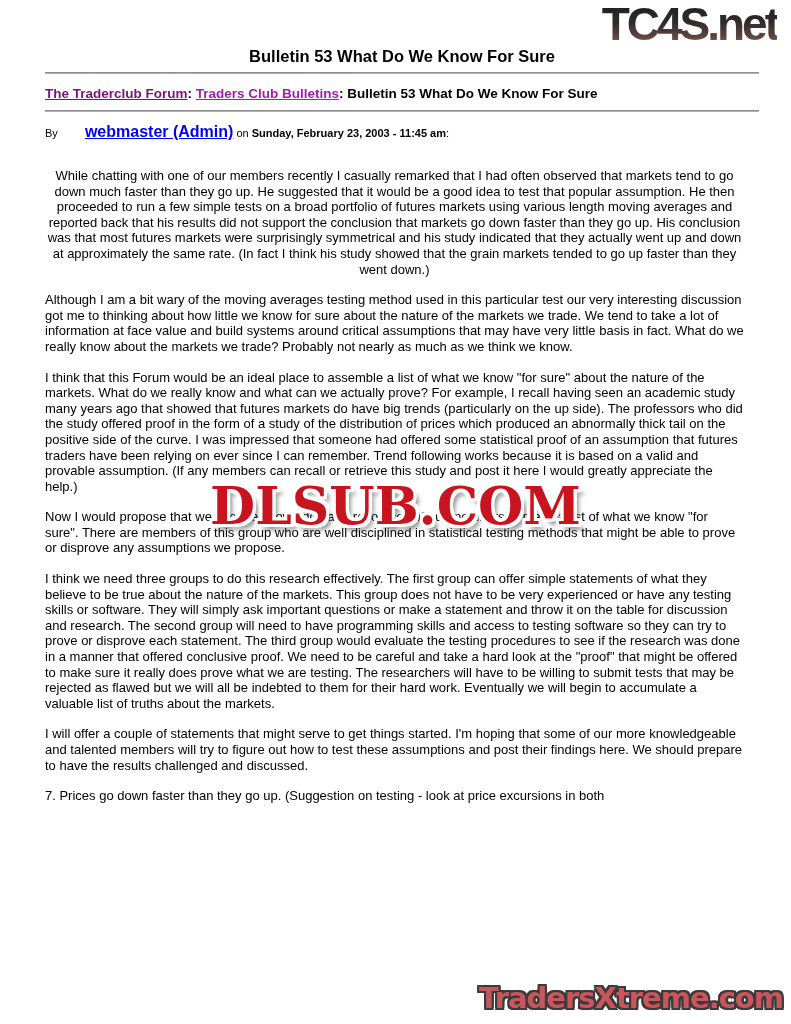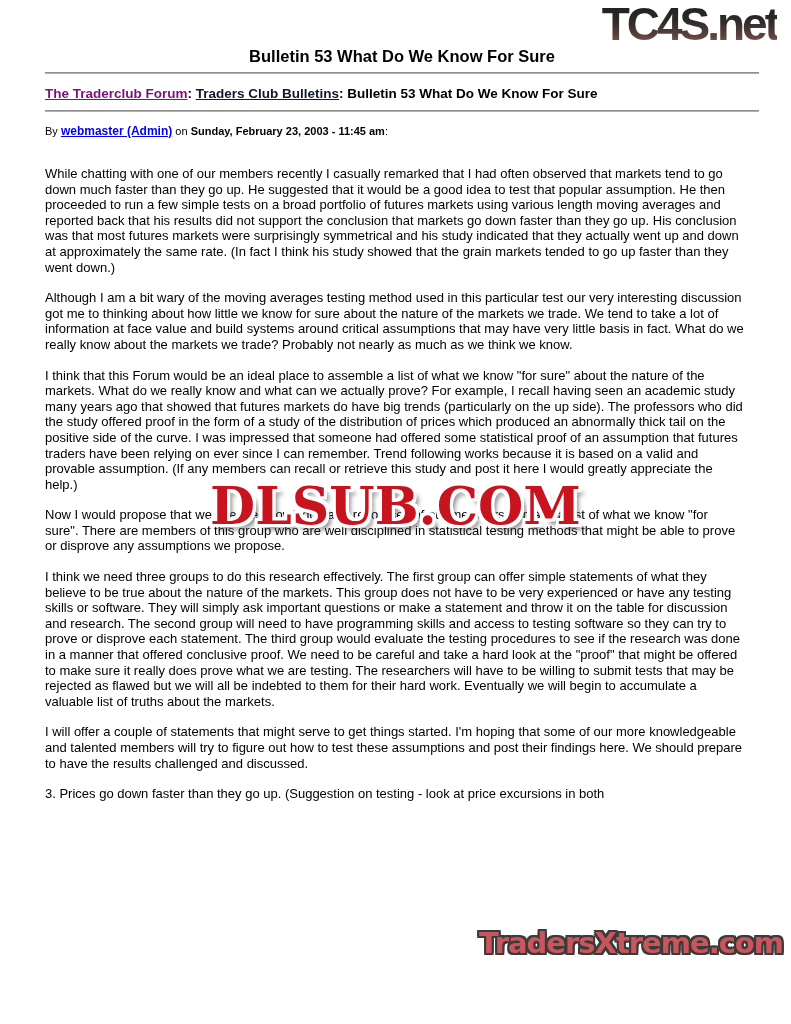--- a/index.html
+++ b/index.html
@@ -47,46 +47,46 @@
   }
 
   .breadcrumb {
     margin-top: 11px;
     font-size: 13.5px;
     font-weight: bold;
     line-height: 17px;
   }
   .breadcrumb a { text-decoration: underline; cursor: pointer; }
   .crumb-visited { color: #7b117b; }
-  .crumb-link { color: #0f172a; }
+  .crumb-link { color: #a21caf; }
   .crumb-sep, .crumb-current { color: #000; }
 
   hr.rule2 { margin-top: 8px; }
 
   .byline {
     margin-top: 12px;
     font-size: 11px;
     line-height: 15px;
     color: #000;
   }
   .byline .author-link {
-    color: #0000ee; font-weight: bold; font-size: 12px;
-    text-decoration: underline; cursor: pointer;
+    color: #0000ee; font-weight: bold; font-size: 16px;
+    text-decoration: underline; cursor: pointer; margin-left: 24px;
   }
   .byline .post-date { font-weight: bold; font-size: 11px; }
 
   .post {
     margin-top: 21px;
     max-width: 699px;
     font-size: 13px;
     line-height: 15.6px;
   }
   .post p { margin: 0 0 15px 0; }
   .post p.author-line { margin-top: 31px; }
-  .post p.para-first { margin-top: 27px; }
+  .post p.para-first { margin-top: 27px; text-align: center; }
 
   
   .wm-center {
     position: absolute;
     top: 484px;
     left: 50%;
     transform: translateX(-50%);
     font-family: "DejaVu Serif", serif;
     font-weight: bold;
     font-size: 52px;
@@ -96,21 +96,21 @@
     white-space: nowrap;
     text-shadow:
       -3px -3px 0 #fff, 3px -3px 0 #fff, -3px 3px 0 #fff, 3px 3px 0 #fff,
       -3px 0 0 #fff, 3px 0 0 #fff, 0 -3px 0 #fff, 0 3px 0 #fff,
       5px 6px 4px rgba(60,60,60,0.55);
   }
 
   
   .wm-bottom {
     position: absolute;
-    top: 926px;
+    top: 981px;
     right: 8px;
     font-family: "DejaVu Sans", sans-serif;
     font-weight: bold;
     font-size: 29px;
     line-height: 34px;
     letter-spacing: -1px;
     color: #c9565c;
     white-space: nowrap;
     text-shadow:
       -2px -2px 0 #3b3b3b, 2px -2px 0 #3b3b3b, -2px 2px 0 #3b3b3b, 2px 2px 0 #3b3b3b,
@@ -144,19 +144,19 @@
     <span class="post-date">Sunday, February 23, 2003 - 11:45 am</span><span>:</span>
   </div>
 
   <div class="post">
     <p class="para-first">While chatting with one of our members recently I casually remarked that I had often observed that markets tend to go down much faster than they go up. He suggested that it would be a good idea to test that popular assumption. He then proceeded to run a few simple tests on a broad portfolio of futures markets using various length moving averages and reported back that his results did not support the conclusion that markets go down faster than they go up. His conclusion was that most futures markets were surprisingly symmetrical and his study indicated that they actually went up and down at approximately the same rate. (In fact I think his study showed that the grain markets tended to go up faster than they went down.)</p>
     <p>Although I am a bit wary of the moving averages testing method used in this particular test our very interesting discussion got me to thinking about how little we know for sure about the nature of the markets we trade. We tend to take a lot of information at face value and build systems around critical assumptions that may have very little basis in fact. What do we really know about the markets we trade? Probably not nearly as much as we think we know.</p>
     <p>I think that this Forum would be an ideal place to assemble a list of what we know "for sure" about the nature of the markets. What do we really know and what can we actually prove? For example, I recall having seen an academic study many years ago that showed that futures markets do have big trends (particularly on the up side). The professors who did the study offered proof in the form of a study of the distribution of prices which produced an abnormally thick tail on the positive side of the curve. I was impressed that someone had offered some statistical proof of an assumption that futures traders have been relying on ever since I can remember. Trend following works because it is based on a valid and provable assumption. (If any members can recall or retrieve this study and post it here I would greatly appreciate the help.)</p>
     <p>Now I would propose that we use the knowledge and resources of our members to make a list of what we know "for sure". There are members of this group who are well disciplined in statistical testing methods that might be able to prove or disprove any assumptions we propose.</p>
     <p>I think we need three groups to do this research effectively. The first group can offer simple statements of what they believe to be true about the nature of the markets. This group does not have to be very experienced or have any testing skills or software. They will simply ask important questions or make a statement and throw it on the table for discussion and research. The second group will need to have programming skills and access to testing software so they can try to prove or disprove each statement. The third group would evaluate the testing procedures to see if the research was done in a manner that offered conclusive proof. We need to be careful and take a hard look at the "proof" that might be offered to make sure it really does prove what we are testing. The researchers will have to be willing to submit tests that may be rejected as flawed but we will all be indebted to them for their hard work. Eventually we will begin to accumulate a valuable list of truths about the markets.</p>
     <p>I will offer a couple of statements that might serve to get things started. I'm hoping that some of our more knowledgeable and talented members will try to figure out how to test these assumptions and post their findings here. We should prepare to have the results challenged and discussed.</p>
-    <p>3. Prices go down faster than they go up. (Suggestion on testing - look at price excursions in both</p>
+    <p>7. Prices go down faster than they go up. (Suggestion on testing - look at price excursions in both</p>
   </div>
 
 </div>
 
 <div class="wm-center">DLSUB.COM</div>
 <div class="wm-bottom">TradersXtreme.com</div>
 
 </body></html>

